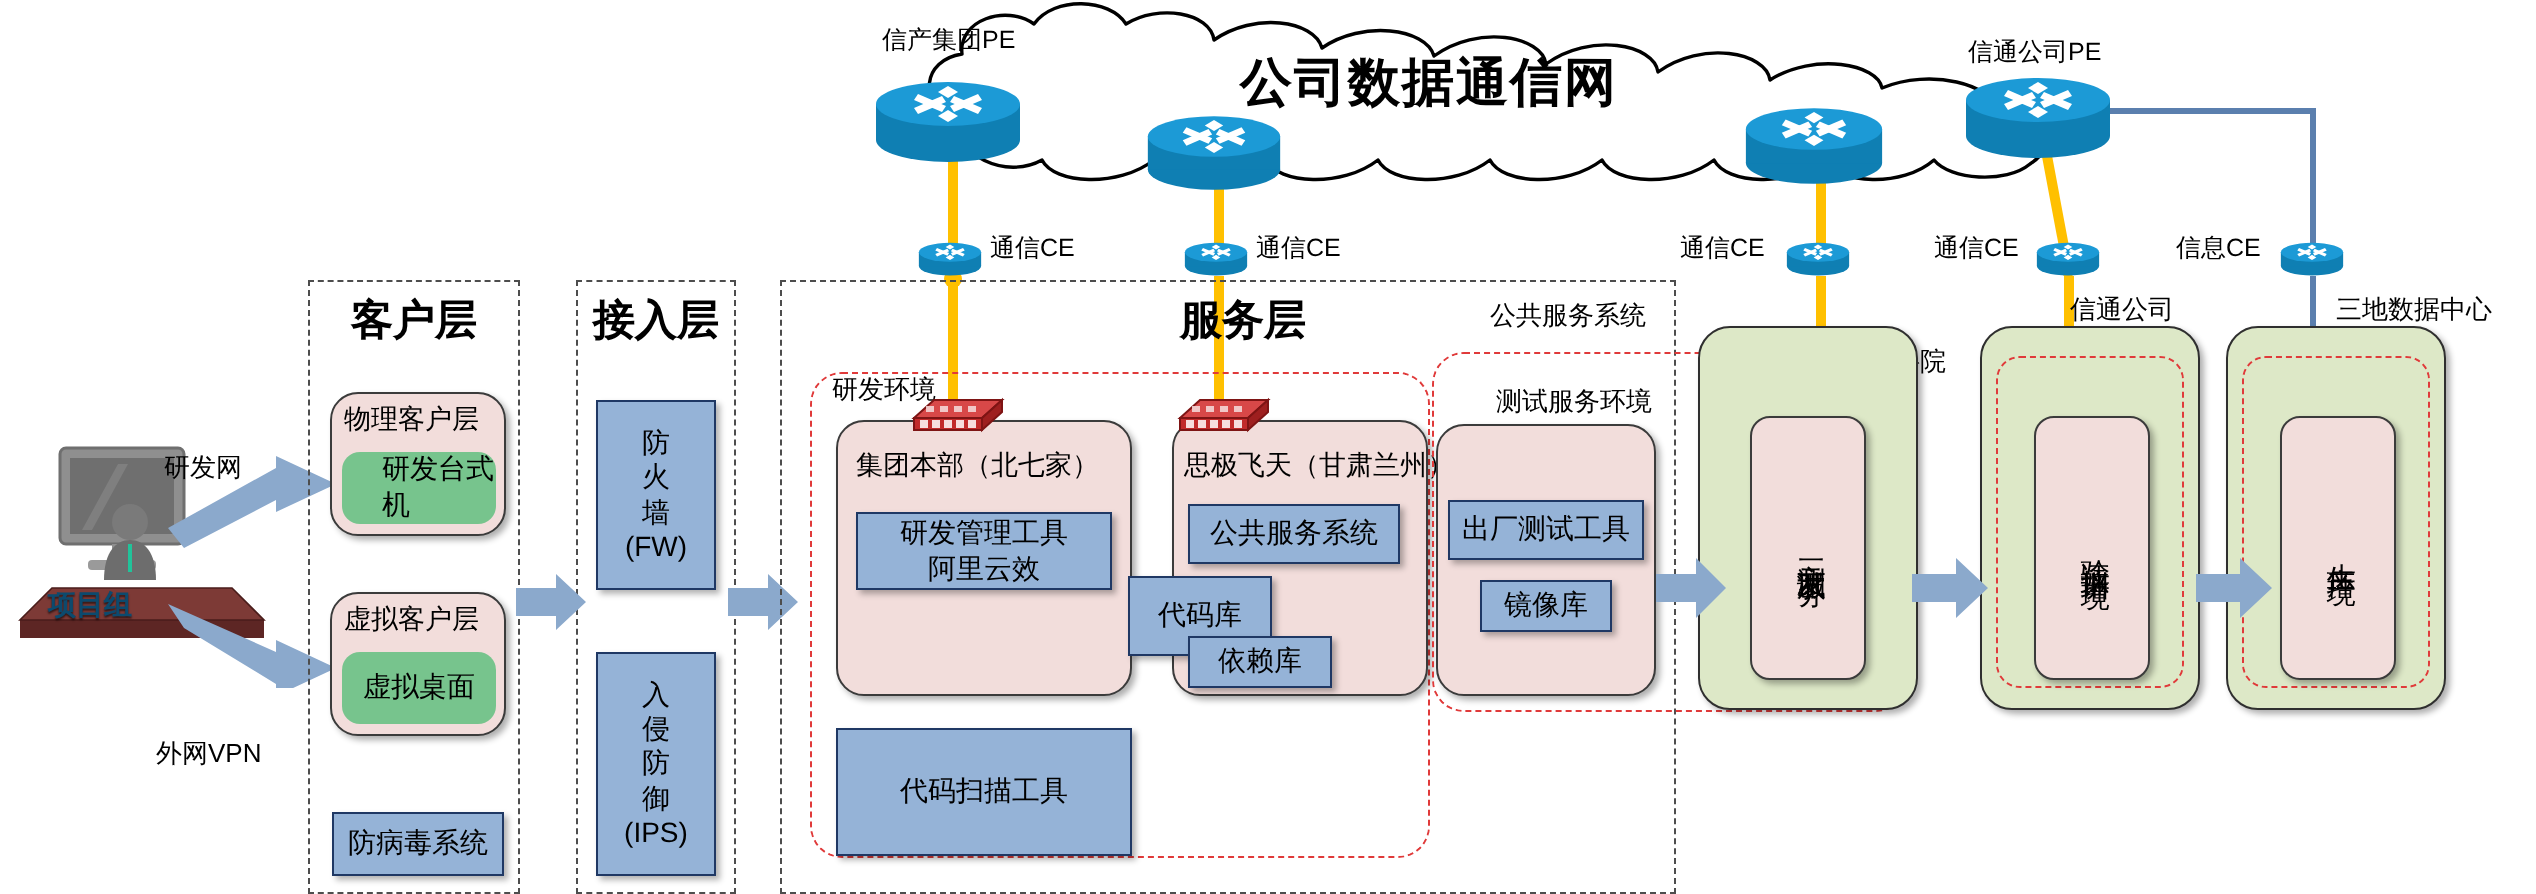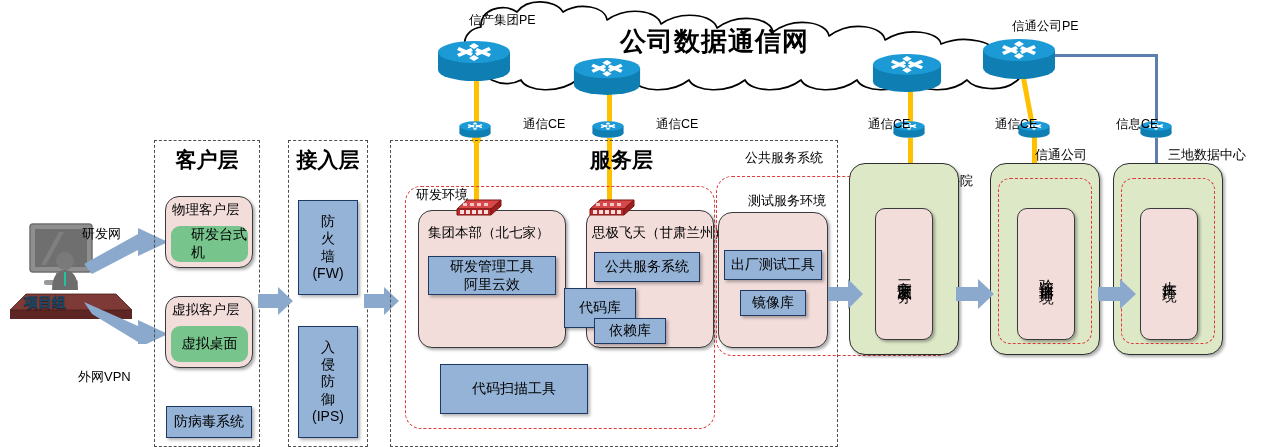--- a/index.html
+++ b/index.html
@@ -19,21 +19,21 @@
     position: absolute; left: 620px; top: 24px;
     font-size: 26px; font-weight: bold; letter-spacing: 1px;
     white-space: nowrap;
   }
 
   
   .router { position: absolute; }
   .router svg { display: block; }
 
   .net-label {
-    position: absolute; font-size: 12.5px; white-space: nowrap; color: #000; margin-left: 28px;
+    position: absolute; font-size: 12.5px; white-space: nowrap; color: #000;
   }
 
   
   .link-yellow {
     position: absolute; background: #FFC000; width: 5px;
   }
   .link-blue-h { position: absolute; background: #5b7fae; height: 3px; }
   .link-blue-v { position: absolute; background: #5b7fae; width: 3px; }
   .dot-yellow {
     position: absolute; width: 9px; height: 9px; border-radius: 50%;
@@ -410,21 +410,21 @@
 <div class="env-red" style="left:405px; top:186px; width:310px; height:243px;"></div>
 <div class="env-red-label" style="left:416px; top:186px;">研发环境</div>
 
 <div class="pink-box" style="left:418px; top:210px; width:148px; height:138px;"></div>
 <div class="box-caption" style="left:428px; top:224px;">集团本部（北七家）</div>
 <div class="blue-box" style="left:428px; top:256px; width:128px; height:39px; flex-direction:column;">
   <span>研发管理工具</span>
   <span>阿里云效</span>
 </div>
 
-<div class="blue-box" style="left:418px; top:364px; width:148px; height:50px;margin-left:22px;">代码扫描工具</div>
+<div class="blue-box" style="left:418px; top:364px; width:148px; height:64px;">代码扫描工具</div>
 
 <div class="pink-box" style="left:586px; top:210px; width:128px; height:138px;"></div>
 <div class="box-caption" style="left:592px; top:224px;">思极飞天（甘肃兰州）</div>
 <div class="blue-box" style="left:594px; top:252px; width:106px; height:30px;">公共服务系统</div>
 <div class="blue-box" style="left:564px; top:288px; width:72px; height:40px;">代码库</div>
 <div class="blue-box" style="left:594px; top:318px; width:72px; height:26px;">依赖库</div>
 
 <div class="env-red" style="left:716px; top:176px; width:238px; height:180px;"></div>
 <div class="env-red-label" style="left:748px; top:192px;">测试服务环境</div>
 

